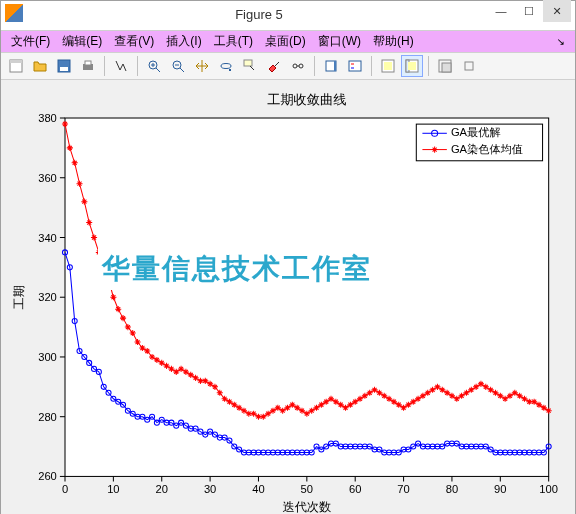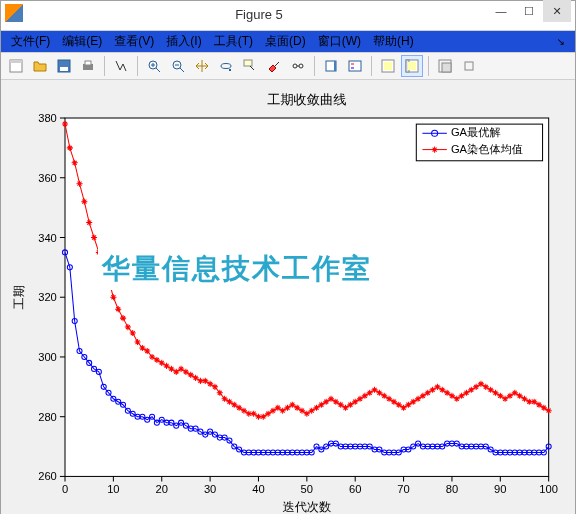--- a/index.html
+++ b/index.html
@@ -4,21 +4,21 @@
 <style>
 * { box-sizing: border-box; margin: 0; padding: 0; }
 body { font-family: "Microsoft YaHei", SimSun, sans-serif; font-size: 12px; background: #f0f0f0; width: 576px; height: 514px; overflow: hidden; }
 .window { width: 576px; height: 514px; background: #fff; border: 1px solid #a0a0a0; display: flex; flex-direction: column; }
 .titlebar { height: 30px; background: #fff; display: flex; align-items: flex-end; padding: 8px 4px; border-bottom: 1px solid #d0d0d0; gap: 48px; }
 .titlebar .icon { width: 18px; height: 18px; background: linear-gradient(135deg,#ff8c00 0%,#ff8c00 50%,#4a7ebb 50%,#4a7ebb 100%); margin-right: 8px; }
 .titlebar .title { flex: 1; text-align: center; font-size: 13px; color: #333; }
 .titlebar .winbtns { display: flex; }
 .titlebar .winbtn { width: 28px; height: 22px; display: flex; align-items: center; justify-content: center; color: #333; font-size: 11px; }
 .titlebar .winbtn.close { background: #e0e0e0; }
-.menubar { height: 24px; background: #1d4ed8; display: flex; align-items: center; padding: 0 4px; font-size: 12px; border-bottom: 1px solid #d0d0d0; }
+.menubar { height: 24px; background: #f0abfc; display: flex; align-items: center; padding: 0 4px; font-size: 12px; border-bottom: 1px solid #d0d0d0; }
 .menubar .menu-item { padding: 2px 6px; cursor: pointer; }
 .menubar .spacer { flex: 1; }
 .menubar .arrow { padding: 0 6px; font-size: 10px; }
 .toolbar { height: 28px; background: #f5f5f5; display: flex; align-items: center; padding: 2px 4px; border-bottom: 1px solid #d0d0d0; gap: 2px; }
 .toolbar .tbtn { width: 22px; height: 22px; display: flex; align-items: center; justify-content: center; border: 1px solid transparent; cursor: pointer; }
 .toolbar .sep { width: 1px; height: 20px; background: #c0c0c0; margin: 0 3px; }
 .plot-area { flex: 1; background: #f0f0f0; position: relative; padding: 8px; }
 .plot { width: 100%; height: 100%; background: #f0f0f0; }
 .watermark { position: absolute; left: 76px; top: 168px; font-size: 28px; font-weight: bold; color: #2ba7cc; background: #fff; padding: 2px 4px; letter-spacing: 2px; margin-left: 21px; }
 </style>

